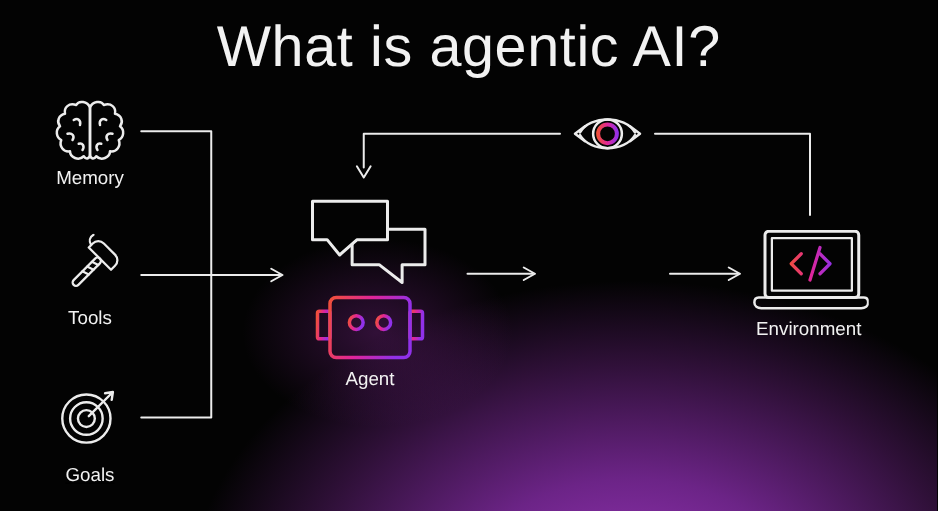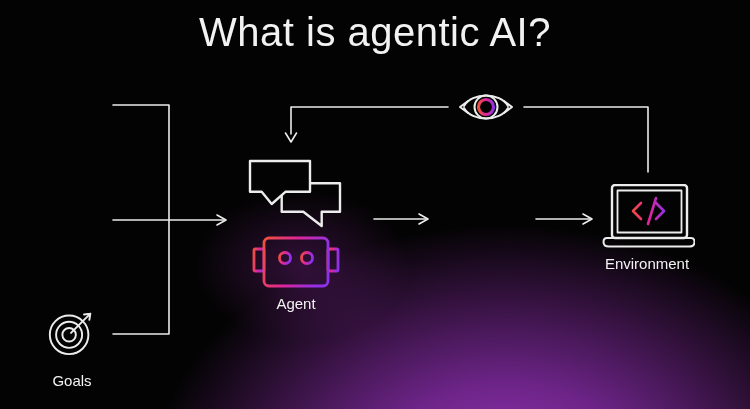--- a/index.html
+++ b/index.html
@@ -12,21 +12,21 @@
   }
   .glow{
     position:absolute;inset:0;z-index:0;
     background:
       radial-gradient(ellipse 150px 105px at 302px 266px, rgba(148,44,168,0.32), transparent 72%),
       radial-gradient(ellipse 455px 330px at 505px 482px, var(--glow,#9c36bd) 0%, #6c2487 30%, #2f1038 58%, rgba(10,3,12,0) 78%);
   }
   .title{
     position:absolute;z-index:2;top:10px;left:0;width:100%;
     margin:0;text-align:center;
-    font-size:40px;font-weight:400;letter-spacing:.5px;
+    font-size:46px;font-weight:400;letter-spacing:.5px;
     color:var(--text,#f2f2f2);
   }
   .connectors{position:absolute;left:0;top:0;z-index:1;}
   .ln{fill:none;stroke:var(--line,#ececec);stroke-width:1.6;stroke-linecap:round;stroke-linejoin:round;}
   .node{
     position:absolute;z-index:2;
     display:flex;flex-direction:column;align-items:center;
   }
   .lbl{
     color:var(--text,#f2f2f2);font-size:15px;line-height:1.1;white-space:nowrap;
@@ -64,21 +64,42 @@
     <path class="ln" d="M113,220 H224"></path>
     <polyline class="ln" points="217,215 226,220 217,225"></polyline>
     <path class="ln" d="M374,219 H426"></path>
     <polyline class="ln" points="419,214 428,219 419,224"></polyline>
     <path class="ln" d="M536,219 H590"></path>
     <polyline class="ln" points="583,214 592,219 583,224"></polyline>
     <path class="ln" d="M648,172 V107 H524 M448,107 H291 V134"></path>
     <polyline class="ln" points="285.5,133 291,142 296.5,133"></polyline>
   </svg>
 
+  <div class="node n-memory">
+    <svg width="58" height="54" viewBox="0 0 58 54">
+      <g id="bhalf" class="wicon" stroke-width="2">
+        <path d="M29,9 C27,4 20,3 18,7 C12,5 8,9 9,14 C4,15 2,20 5,24 C1,27 2,33 6,35 C4,40 8,45 13,44 C13,49 20,52 24,48 C26,51 29,50 29,46 Z"></path>
+        <path d="M16,19 C19,17 22,19 21,23 M11,30 C15,29 17,32 15,35 M20,38 C23,37 25,40 23,43"></path>
+      </g>
+      <use href="#bhalf" transform="translate(58,0) scale(-1,1)"></use>
+    </svg>
+    <div class="lbl">Memory</div>
+  </div>
 
+  <div class="node n-tools">
+    <svg width="54" height="52" viewBox="-3 -2 60 56">
+      <g class="wicon" stroke-width="2" transform="rotate(45 28 27)">
+        <path d="M14,16 V11 C14,7 17,4 21,4 H35 C39,4 42,7 42,11 V16 Z"></path>
+        <path d="M14,13 C10,12 8,9 9,5"></path>
+        <rect x="25" y="16" width="6" height="33" rx="3"></rect>
+        <path d="M25,23 L31,21 M25,29 L31,27 M25,35 L31,33"></path>
+      </g>
+    </svg>
+    <div class="lbl">Tools</div>
+  </div>
 
   <div class="node n-goals">
     <svg width="56" height="54" viewBox="0 0 58 56">
       <g class="wicon" stroke-width="2">
         <circle cx="26" cy="33" r="20"></circle>
         <circle cx="26" cy="33" r="13.5"></circle>
         <circle cx="26" cy="33" r="7"></circle>
         <path d="M28,31 L48,11 M48,11 L41.5,12 M48,11 L47,17.5"></path>
       </g>
     </svg>

